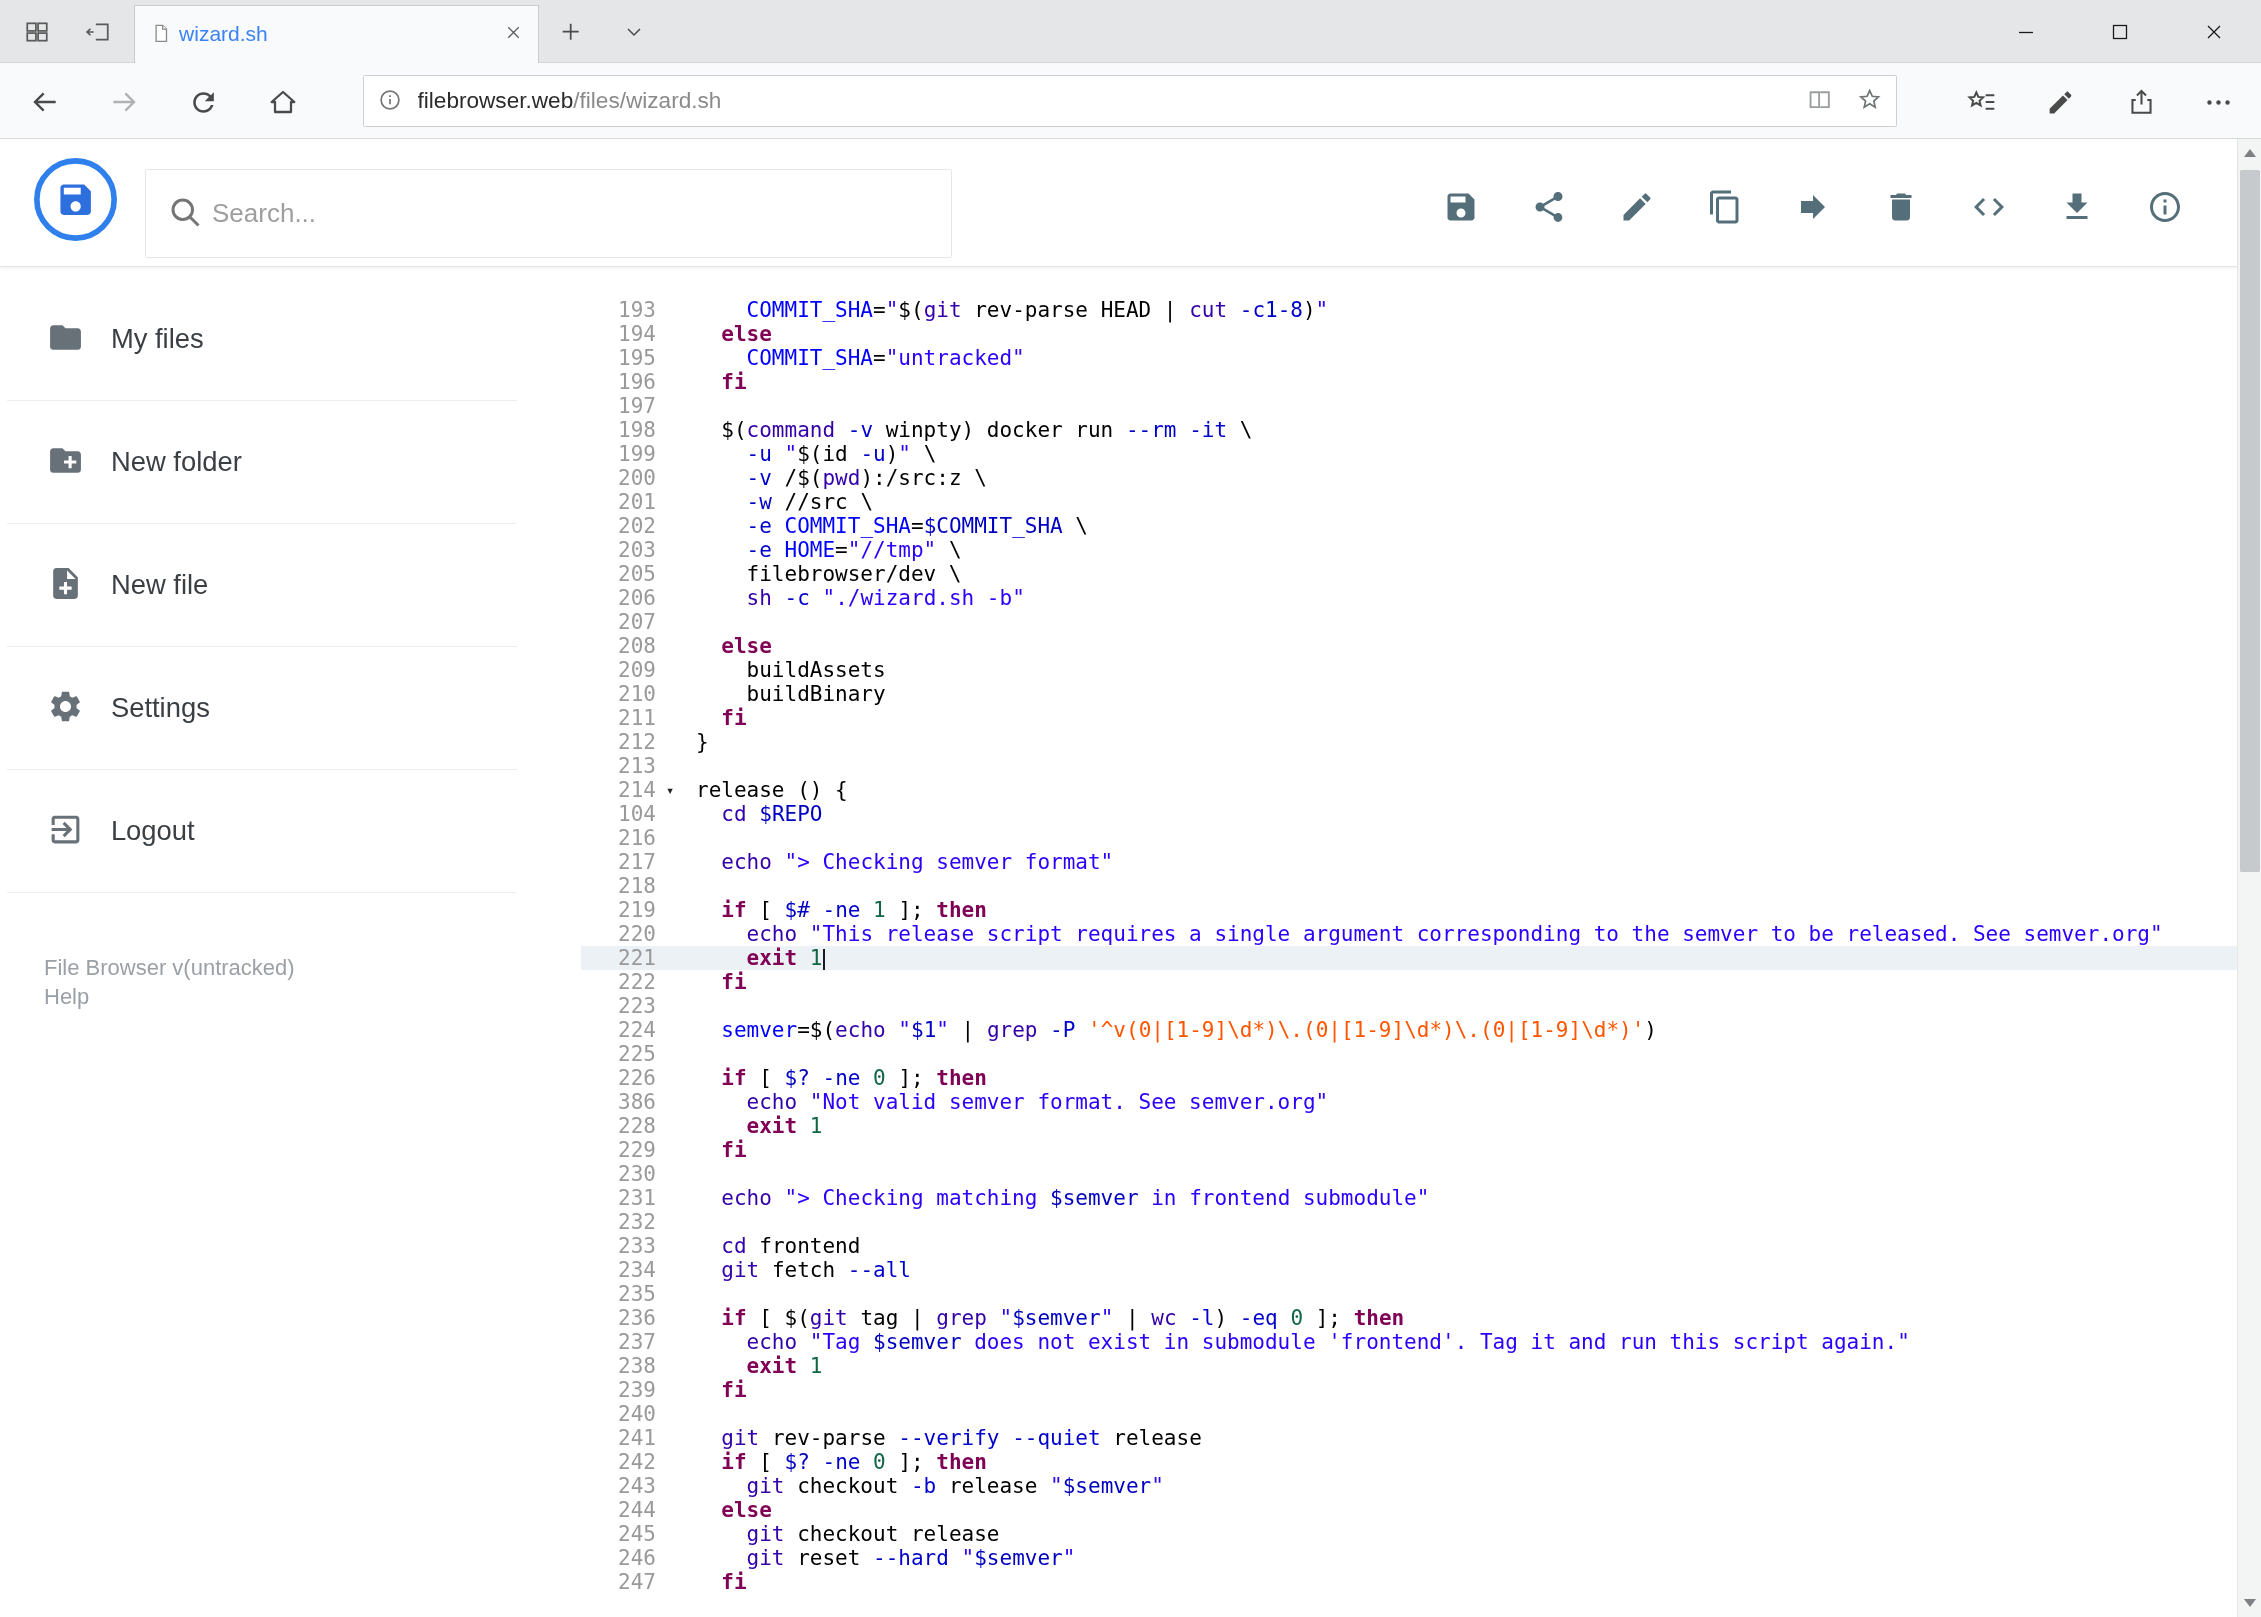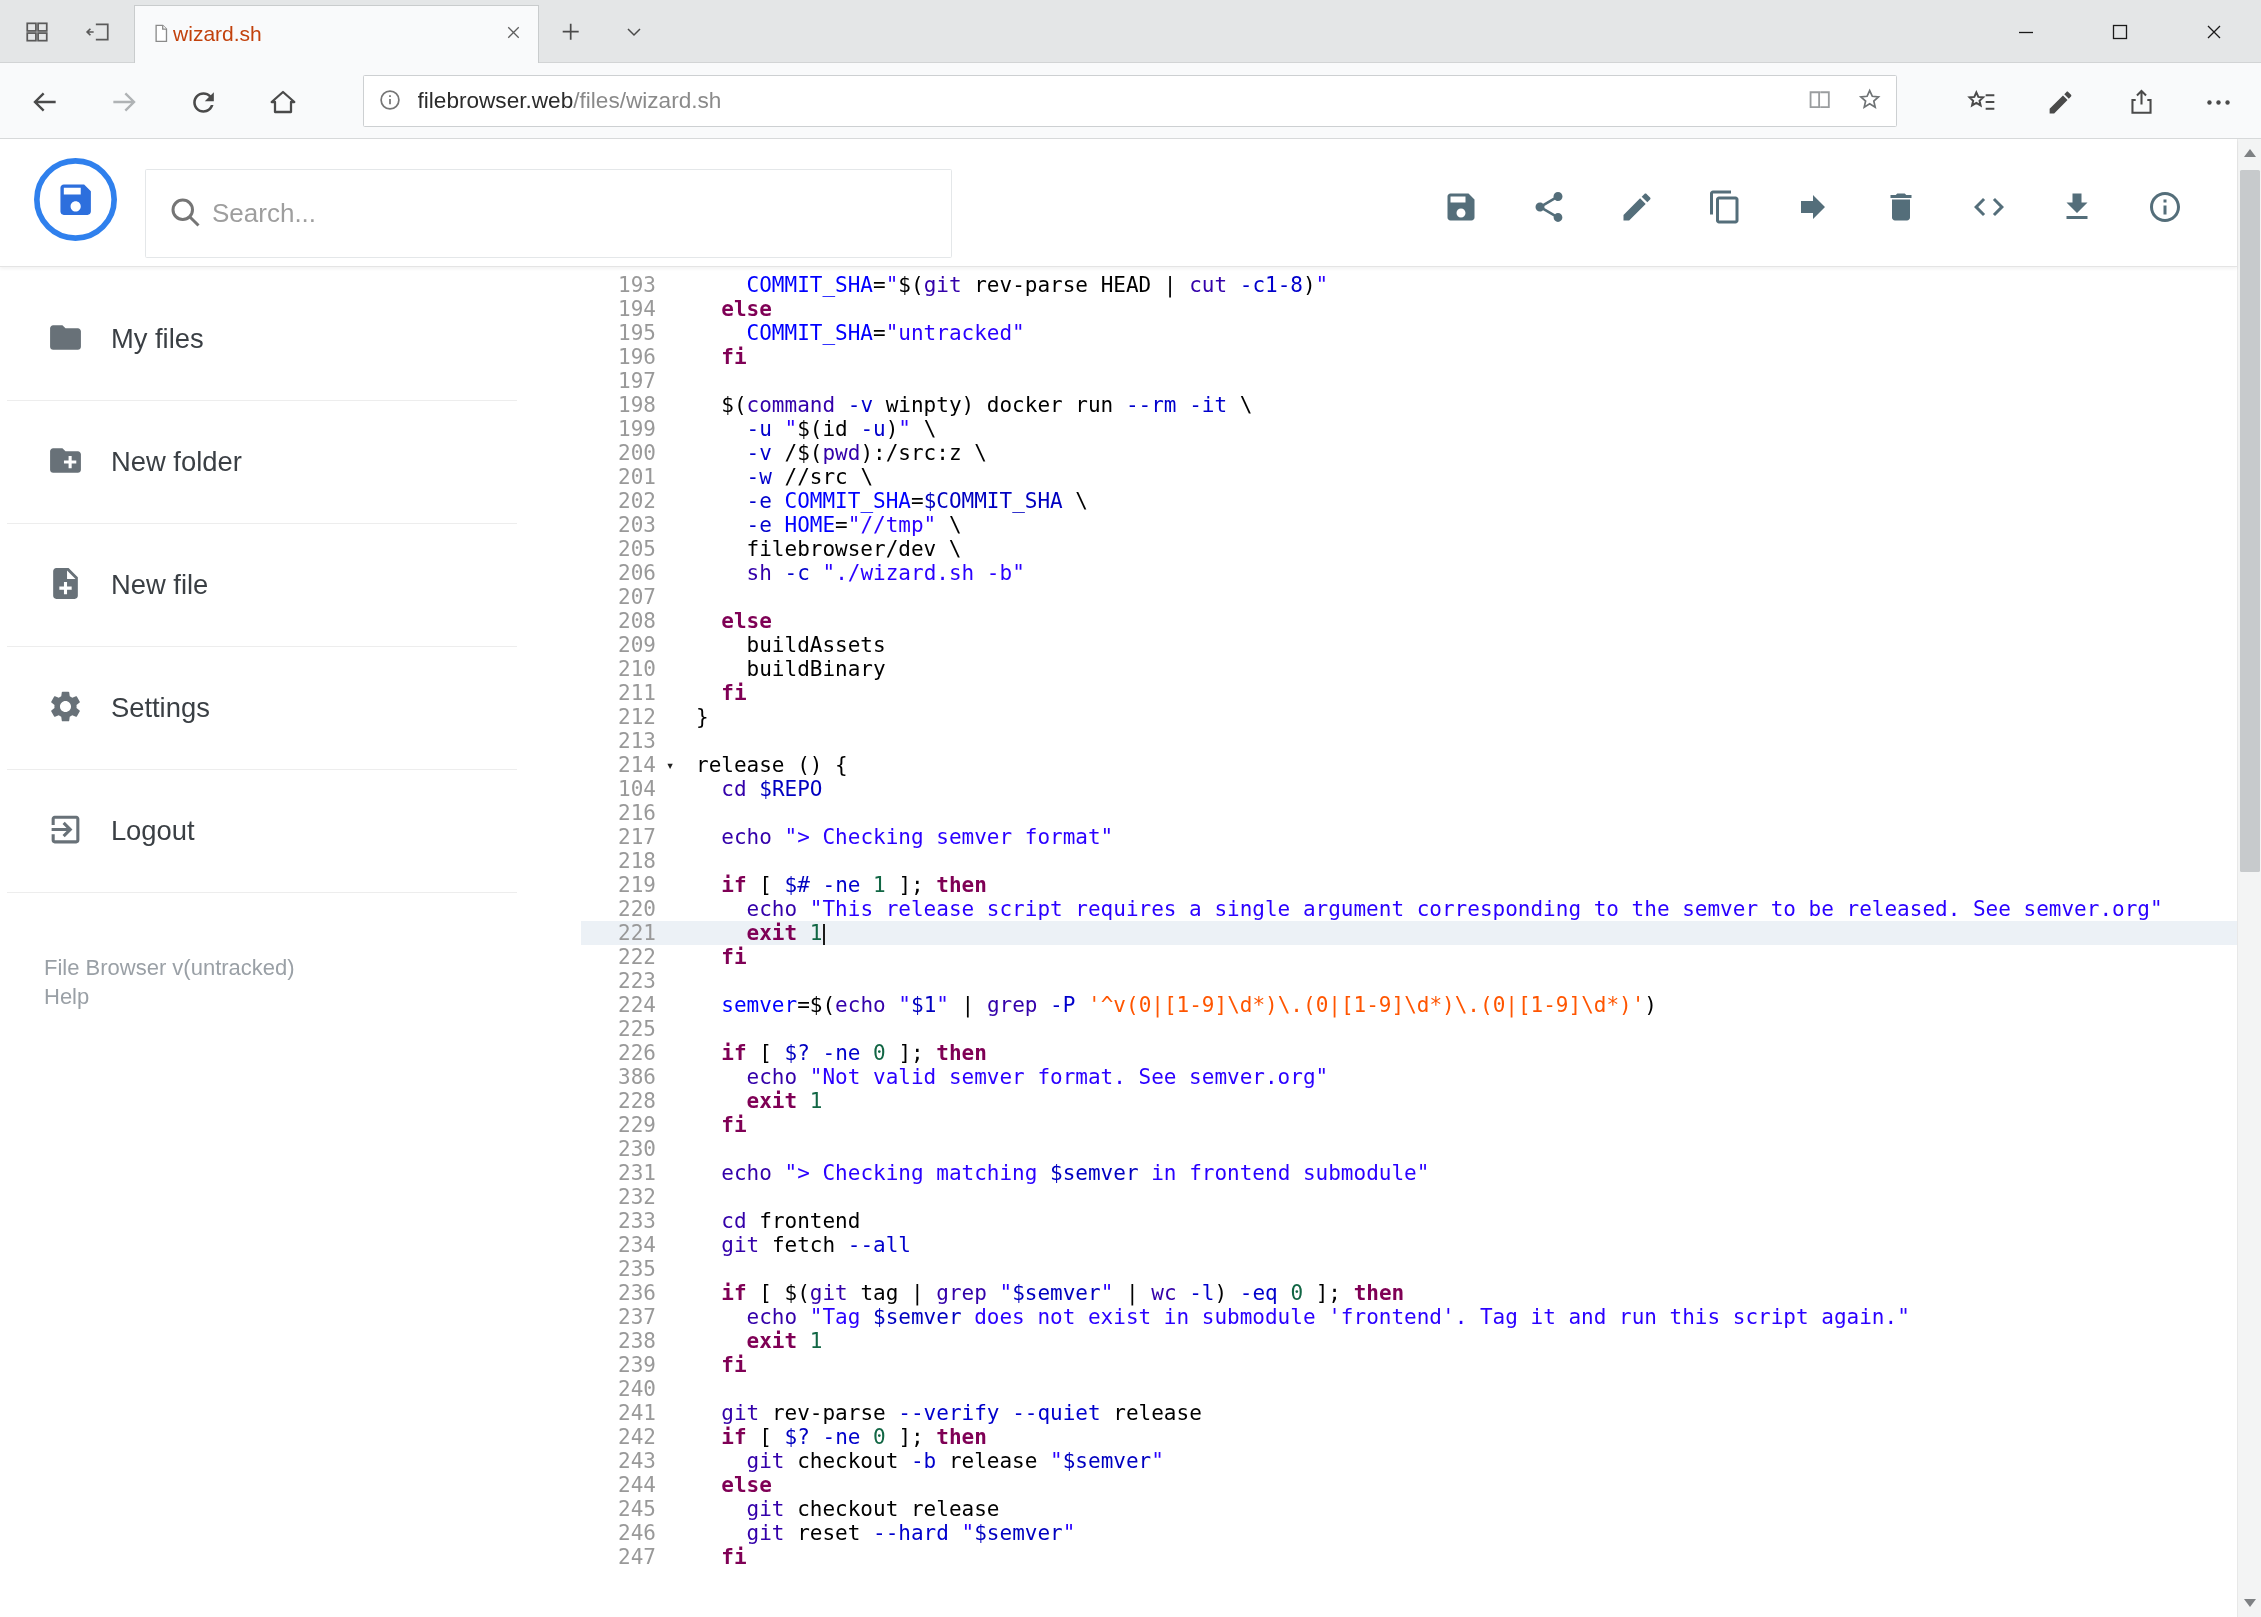--- a/index.html
+++ b/index.html
@@ -7,21 +7,21 @@
     font-family:"Liberation Sans",sans-serif;position:relative}
 
   
   .titlebar{position:absolute;left:0;top:0;right:0;height:63px;background:#e4e6e7;
     border-bottom:0.8px solid #d2d4d5;z-index:5}
   .tb-icon{position:absolute;top:16px;width:36px;height:32px;display:flex;
     align-items:center;justify-content:center;cursor:pointer}
   .tab{position:absolute;left:134px;top:4.8px;bottom:-0.8px;width:405px;background:#f9fafb;
     border:0.8px solid #c9cccd;border-bottom:none;display:flex;align-items:center;
     padding:0 14.5px;z-index:6}
-  .tab-title{font-size:21px;color:#c2410c;margin-left:1px;flex:1;white-space:nowrap;
+  .tab-title{font-size:21px;color:#3b82f6;margin-left:7px;flex:1;white-space:nowrap;
     overflow:hidden}
   .newtab{position:absolute;left:552px;top:13px;width:37px;height:37px;display:flex;
     align-items:center;justify-content:center}
   .tab-chevron{position:absolute;left:615px;top:16px;width:37px;height:32px;display:flex;
     align-items:center;justify-content:center}
   .win-controls{position:absolute;right:0;top:0;height:63px;display:flex;z-index:7}
   .win-btn{width:94px;height:63px;display:flex;align-items:center;justify-content:center}
 
   
   .navbar{position:absolute;left:0;top:63px;right:0;height:76px;background:#f9fafb;
@@ -53,21 +53,21 @@
   
   .sidebar{position:absolute;left:0;top:266px;width:523px;padding-top:12px}
   .side-item{height:123px;margin:0 6.5px;display:flex;align-items:center;padding-left:40px;
     border-bottom:0.8px solid #ededed;cursor:pointer}
   .side-item .lbl{font-size:27.4px;color:#3a3f44;margin-left:27.4px}
   .side-footer{margin-top:60px;padding-left:44px;font-size:22px;color:#9aa0a6;
     line-height:29px}
 
   
   .editor{position:absolute;left:581px;top:266px;right:24px;bottom:0;overflow:hidden;
-    padding-top:7px}
+    padding-top:32px}
   .code-row{display:flex;height:24px;line-height:24px;white-space:pre;
     font-family:"DejaVu Sans Mono","Liberation Mono",monospace;font-size:21px;color:#000}
   .code-row .gutter{width:75px;flex:none;text-align:right;color:#999}
   .code-row .fold{width:28px;flex:none;text-align:center;font-size:13.7px;color:#222}
   .code-row .code{flex:1 0 auto;padding-left:12px}
   .code-row.active{background:#ecf1f6}
   .caret{display:inline-block;width:1.6px;height:21px;background:#1a1a1a;
     vertical-align:middle;margin-left:0.8px}
   .tk-k{color:#7F0055;font-weight:bold}
   .tk-b{color:#30a}

